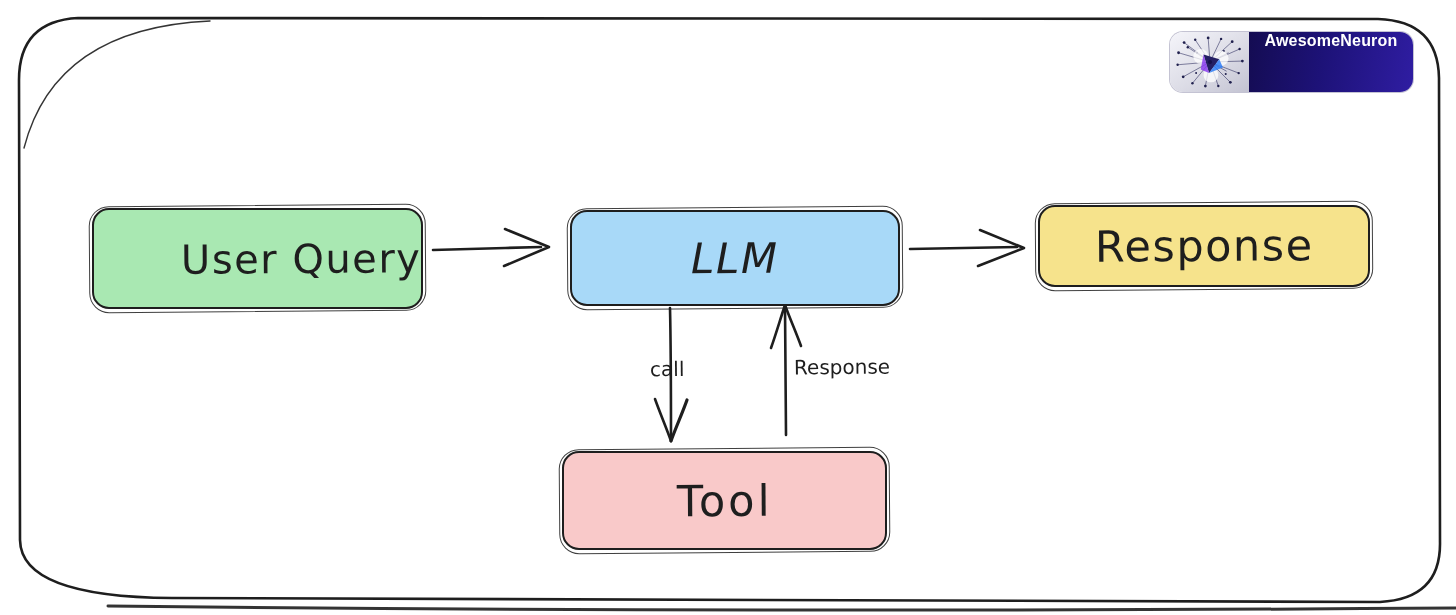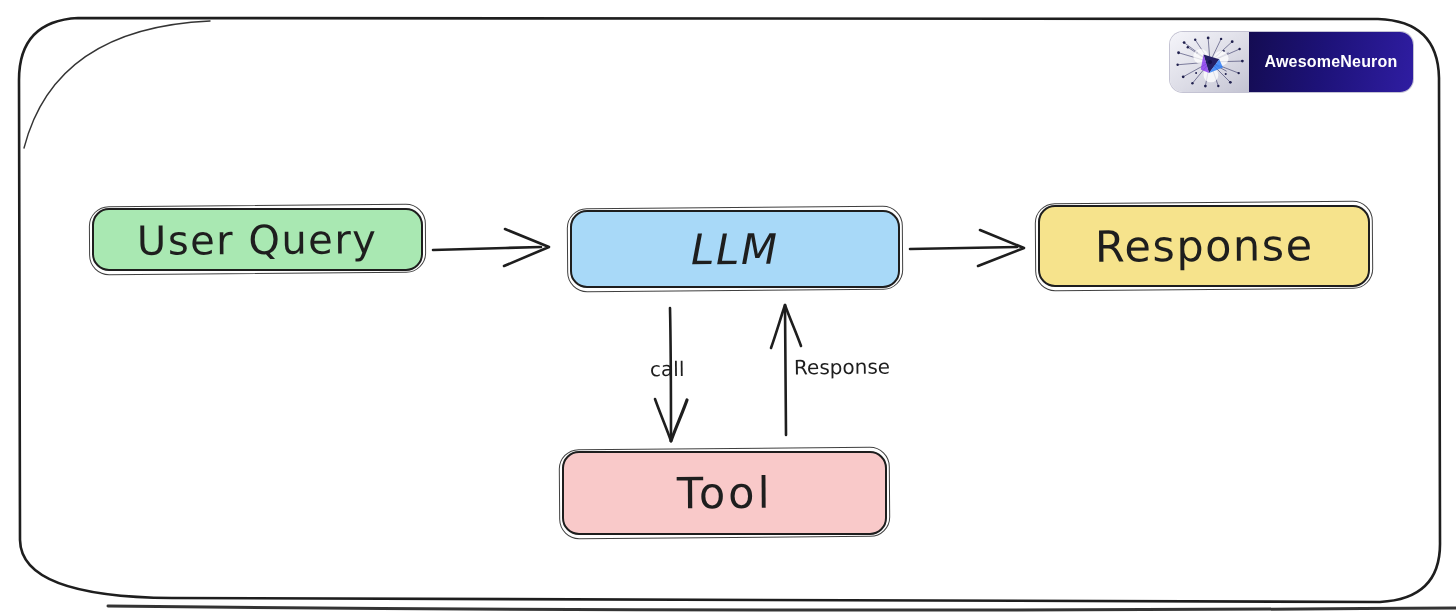--- a/index.html
+++ b/index.html
@@ -28,24 +28,24 @@
     transform: rotate(-0.45deg);
     opacity: 0.85;
     pointer-events: none;
   }
   .node-label {
     font-size: 40px;
     letter-spacing: 1.5px;
     white-space: nowrap;
     transform: rotate(-0.4deg);
   }
-  .node-user-query { left: 92px;  top: 208px; width: 331px; height: 63px; }
-  .node-llm        { left: 570px; top: 210px; width: 330px; height: 78px; }
+  .node-user-query { left: 92px;  top: 208px; width: 331px; height: 101px; justify-content: flex-end; }
+  .node-llm        { left: 570px; top: 210px; width: 330px; height: 96px; }
   .node-response   { left: 1038px;top: 205px; width: 332px; height: 82px; }
-  .node-tool       { left: 562px; top: 451px; width: 325px; height: 84px; }
+  .node-tool       { left: 562px; top: 451px; width: 325px; height: 99px; }
   .node-llm .node-label { font-style: italic; font-size: 42px; }
   .node-response .node-label { font-size: 43px; }
   .node-tool .node-label { font-size: 43px; letter-spacing: 3px; }
 
   
   .edge-label {
     position: absolute;
     font-size: 20px;
     color: #1e1e1e;
     white-space: nowrap;
@@ -67,21 +67,21 @@
   .brand-icon {
     width: 79px; height: 100%;
     background: linear-gradient(145deg, #f5f5fa 0%, #dcdce6 55%, #c3c3d2 100%);
     display: flex; align-items: center; justify-content: center;
     flex: none;
   }
   .brand-icon svg { width: 74px; height: 56px; }
   .brand-name-wrap {
     flex: 1;
     background: linear-gradient(100deg, #140c52 0%, #1d1278 45%, #2f1da2 100%);
-    display: flex; align-items: center; justify-content: center;
+    display: flex; align-items: flex-start; justify-content: center;
   }
   .brand-name {
     color: #ffffff;
     font-family: "Liberation Sans", sans-serif;
     font-weight: bold;
     font-size: 16px;
     letter-spacing: 0.2px;
   }
 </style>
 </head>

